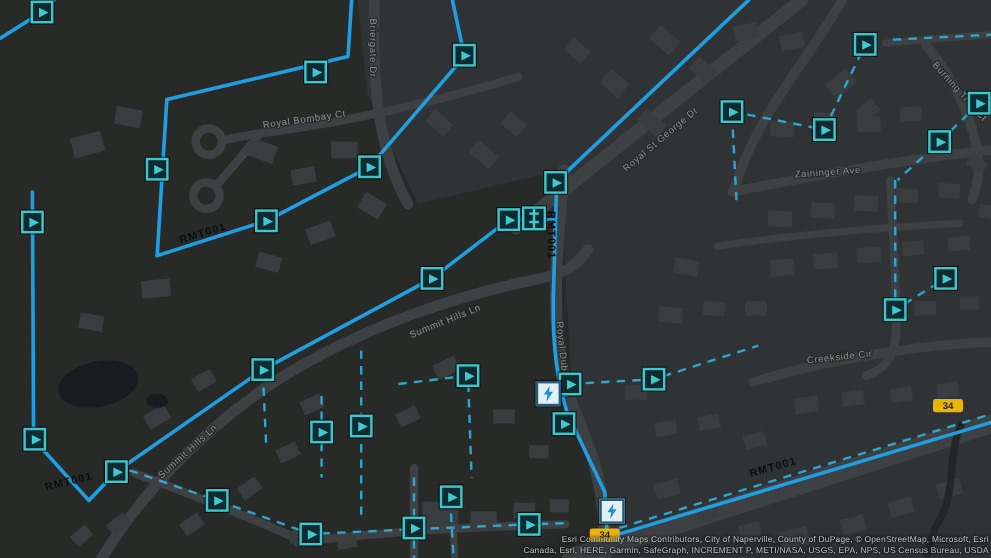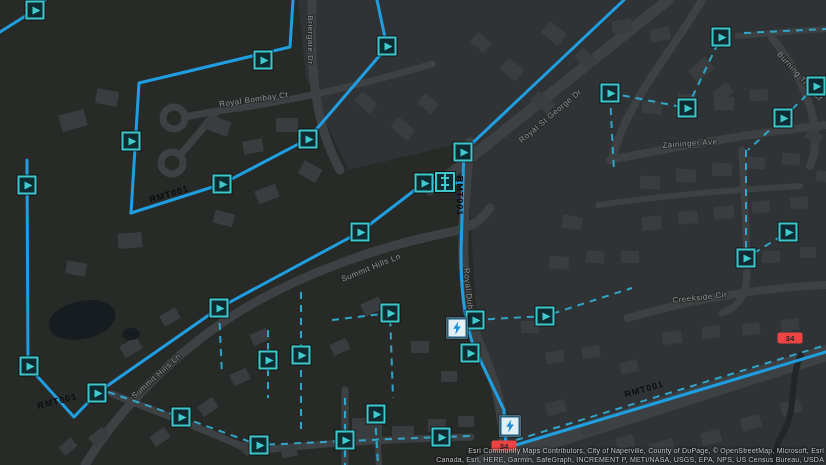--- a/index.html
+++ b/index.html
@@ -39,21 +39,21 @@
     transform:translate(-50%,-50%);
     display:flex;align-items:center;justify-content:center;
   }
   .pump .bolt{
     width:10px;height:13px;background:#1d8fd6;
     clip-path:polygon(62% 0%, 12% 56%, 42% 56%, 34% 100%, 88% 38%, 55% 38%);
   }
   .shield{
     position:absolute;transform:translate(-50%,-50%);
     min-width:13px;height:11px;padding:0 6px;
-    background:#ef4444;border-radius:2px;
+    background:#eab308;border-radius:2px;
     color:#24262a;font-size:8px;font-weight:bold;line-height:11px;text-align:center;
   }
   #attribution{
     position:absolute;right:2px;bottom:1px;text-align:right;
     font-size:7px;line-height:8.5px;color:#c4c8ca;
     text-shadow:0 0 2px #000,0 0 3px #000;
     letter-spacing:.2px;
   }
   #attribution span{display:block;}
 </style>

